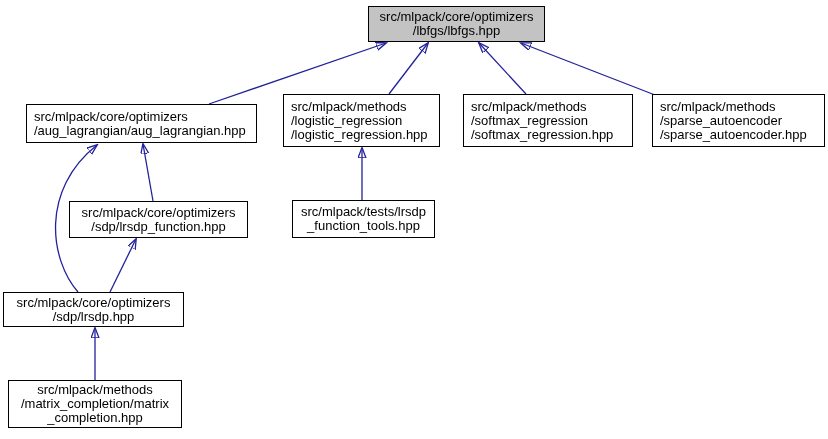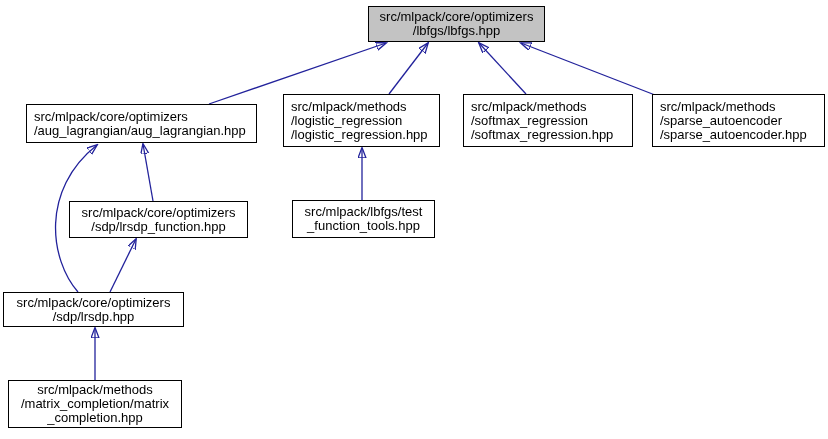--- a/index.html
+++ b/index.html
@@ -109,21 +109,21 @@
 /sparse_autoencoder
 /sparse_autoencoder.hpp</span>
   </div>
 
   <div class="node" style="left:69px; top:201px; width:179px; height:37px;">
     <span class="label">src/mlpack/core/optimizers
 /sdp/lrsdp_function.hpp</span>
   </div>
 
   <div class="node" style="left:292px; top:200px; width:143px; height:38px;">
-    <span class="label">src/mlpack/lbfgs/test
+    <span class="label">src/mlpack/tests/lrsdp
 _function_tools.hpp</span>
   </div>
 
   <div class="node" style="left:3px; top:292px; width:181px; height:35px;">
     <span class="label">src/mlpack/core/optimizers
 /sdp/lrsdp.hpp</span>
   </div>
 
   <div class="node" style="left:8px; top:380px; width:174px; height:48px;">
     <span class="label">src/mlpack/methods

